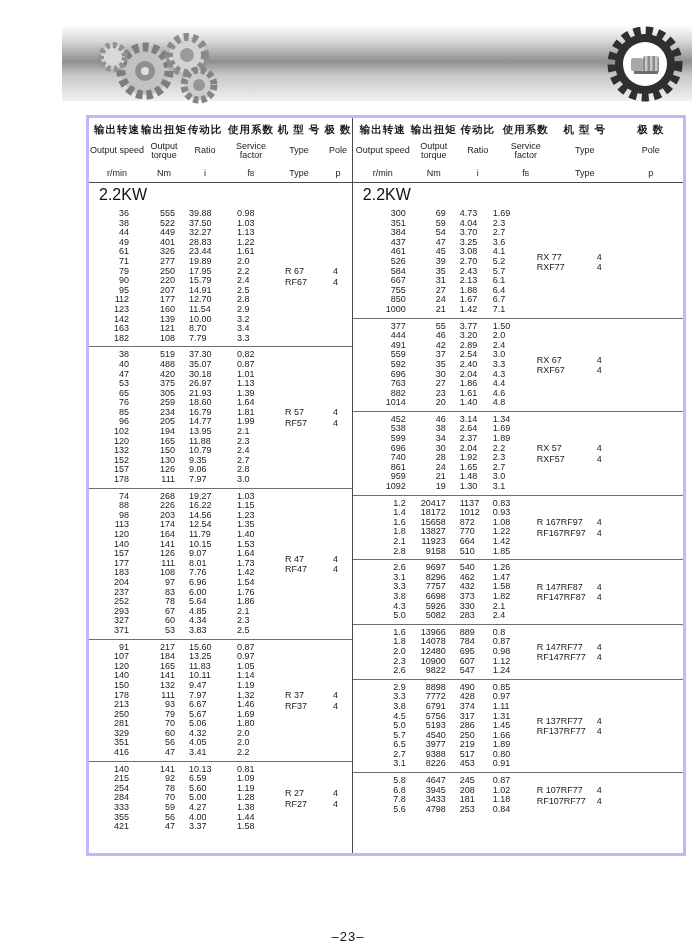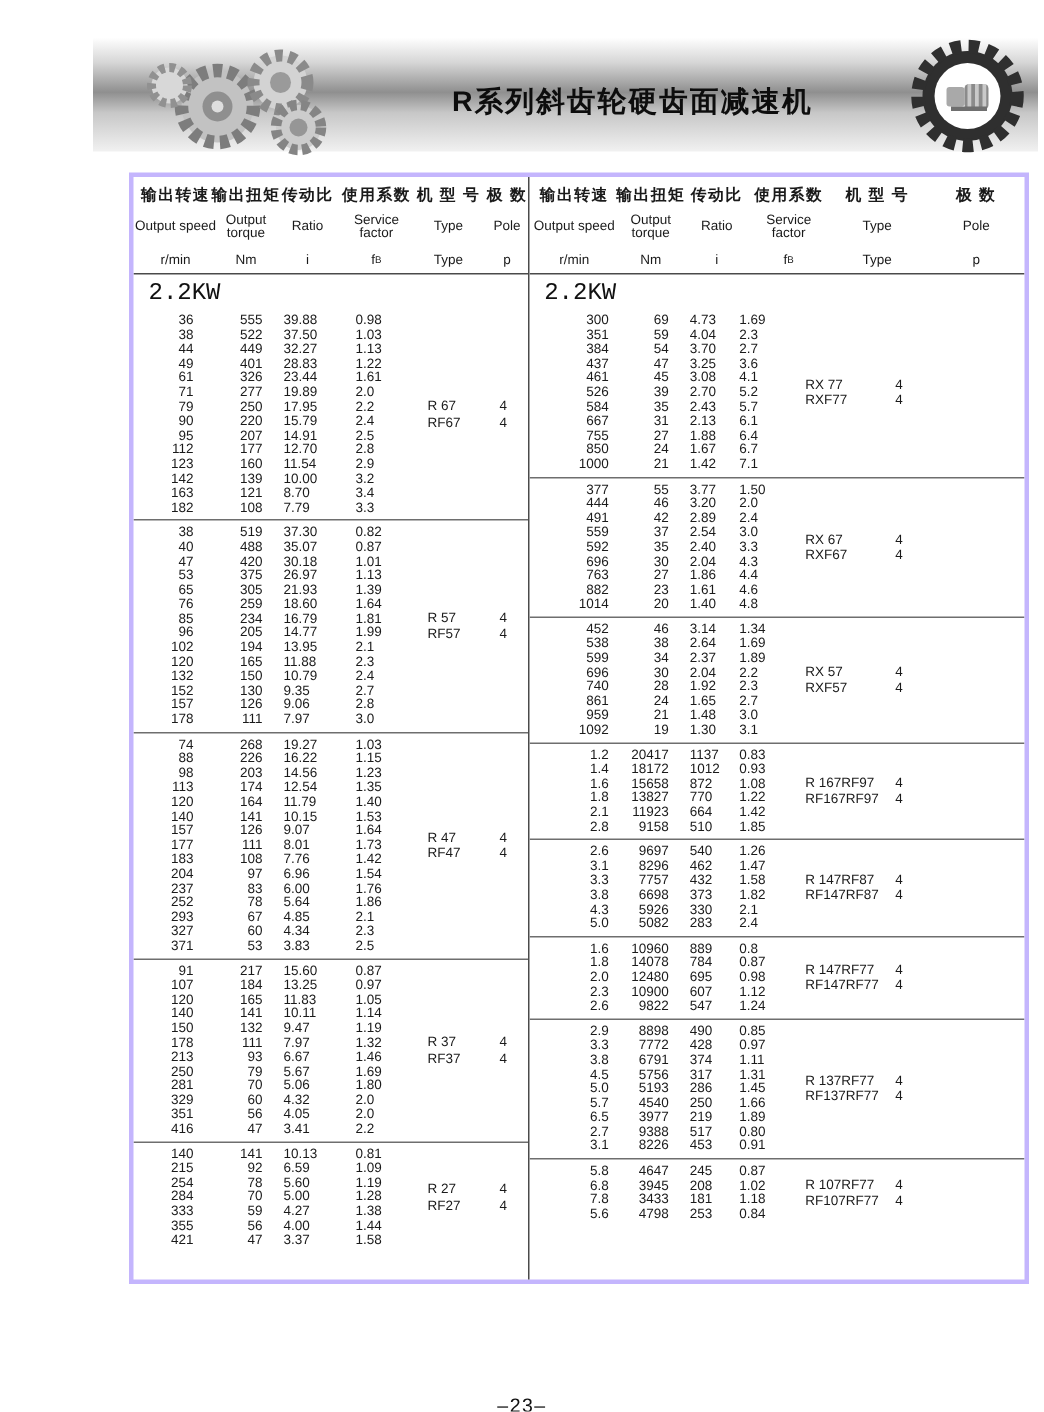--- a/index.html
+++ b/index.html
@@ -24,21 +24,21 @@
   .panel-header { border-bottom:1px solid #4a4a4a; padding-top:3px; }
   .hdr-row { display:grid; }
   .panel-left  .hdr-row { grid-template-columns:56px 38px 44px 48px 48px 30px; }
   .panel-right .hdr-row { grid-template-columns:60px 42px 46px 50px 68px 64px; }
   .hdr-cell { text-align:center; display:flex; align-items:center; justify-content:center; }
   .hdr-cn .hdr-cell { font-size:10.5px; font-weight:bold; height:17px; letter-spacing:1px; white-space:nowrap; }
   .hdr-en .hdr-cell { font-size:9px; min-height:26px; line-height:9.5px; }
   .hdr-units .hdr-cell { font-size:9px; height:18px; }
   sub { font-size:6.5px; }
 
-  .section-heading { font-family:Liberation Mono, monospace; font-size:16px; color:#111;
+  .section-heading { font-family:Liberation Sans, sans-serif; font-size:16px; color:#111;
                      padding:3px 0 2px 10px; }
   .block + .section-heading { border-top:1px solid #6e6e6e; }
 
   .block { position:relative; padding:3px 0; }
   .block + .block { border-top:1px solid #6e6e6e; }
 
   .rows { display:grid; font-size:9px; line-height:9.6px; }
   .panel-left  .rows { grid-template-columns:40px 46px 60px 50px; }
   .panel-right .rows { grid-template-columns:53px 40px 45px 44px; }
   .cell.c0 { text-align:right; }
@@ -66,21 +66,20 @@
   <svg class="gears-svg" width="170" height="80" viewBox="0 0 170 80">
     <circle cx="58" cy="44" r="24" fill="#c2c2c2" stroke="#7d7d7d" stroke-width="9" stroke-dasharray="6 4"></circle>
     <circle cx="58" cy="44" r="10" fill="#8f8f8f"></circle>
     <circle cx="58" cy="44" r="4" fill="#dedede"></circle>
     <circle cx="100" cy="28" r="18" fill="#d3d3d3" stroke="#8a8a8a" stroke-width="8" stroke-dasharray="5 4"></circle>
     <circle cx="100" cy="28" r="7" fill="#9a9a9a"></circle>
     <circle cx="112" cy="58" r="15" fill="#cccccc" stroke="#858585" stroke-width="7" stroke-dasharray="5 3"></circle>
     <circle cx="112" cy="58" r="6" fill="#969696"></circle>
     <circle cx="26" cy="30" r="12" fill="#d8d8d8" stroke="#919191" stroke-width="6" stroke-dasharray="4 3"></circle>
   </svg>
-  <span class="band-title">R系列斜齿轮硬齿面减速机</span>
   <svg class="gearmotor-svg" width="78" height="78" viewBox="0 0 78 78">
     <circle cx="39" cy="39" r="30" fill="#2f2f2f"></circle>
     <circle cx="39" cy="39" r="33" fill="none" stroke="#2f2f2f" stroke-width="9" stroke-dasharray="7 5"></circle>
     <circle cx="39" cy="39" r="22" fill="#ffffff"></circle>
     <rect x="25" y="33" width="12" height="13" rx="2" fill="#a9a9a9"></rect>
     <rect x="37" y="31" width="16" height="17" rx="3" fill="#8b8b8b"></rect>
     <rect x="39" y="31" width="2.5" height="17" fill="#c9c9c9"></rect>
     <rect x="44" y="31" width="2.5" height="17" fill="#c9c9c9"></rect>
     <rect x="49" y="31" width="2.5" height="17" fill="#c9c9c9"></rect>
     <rect x="28" y="46" width="24" height="3" fill="#6f6f6f"></rect>
@@ -694,21 +693,21 @@
             </div>
             <div class="pole-col">
               <div>4</div>
               <div>4</div>
             </div>
           </div>
         </div>
         <div class="block">
           <div class="rows">
             <div class="cell c0">1.6</div>
-            <div class="cell c1">10960</div>
+            <div class="cell c1">13966</div>
             <div class="cell c2">889</div>
             <div class="cell c3">0.8</div>
             <div class="cell c0">1.8</div>
             <div class="cell c1">14078</div>
             <div class="cell c2">784</div>
             <div class="cell c3">0.87</div>
             <div class="cell c0">2.0</div>
             <div class="cell c1">12480</div>
             <div class="cell c2">695</div>
             <div class="cell c3">0.98</div>

